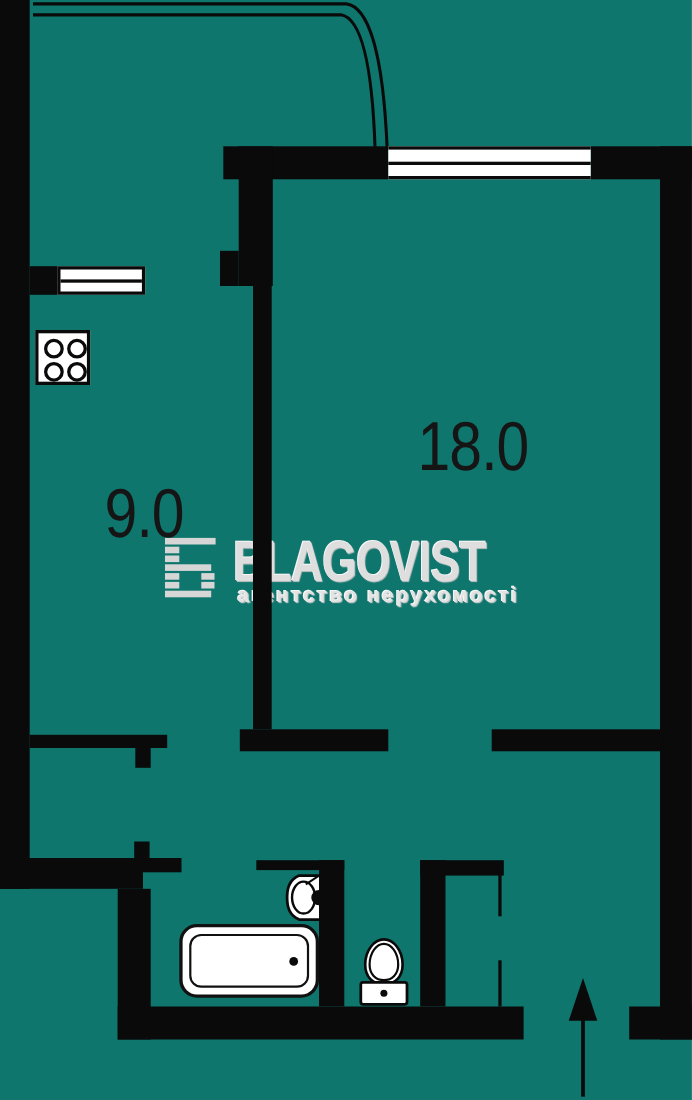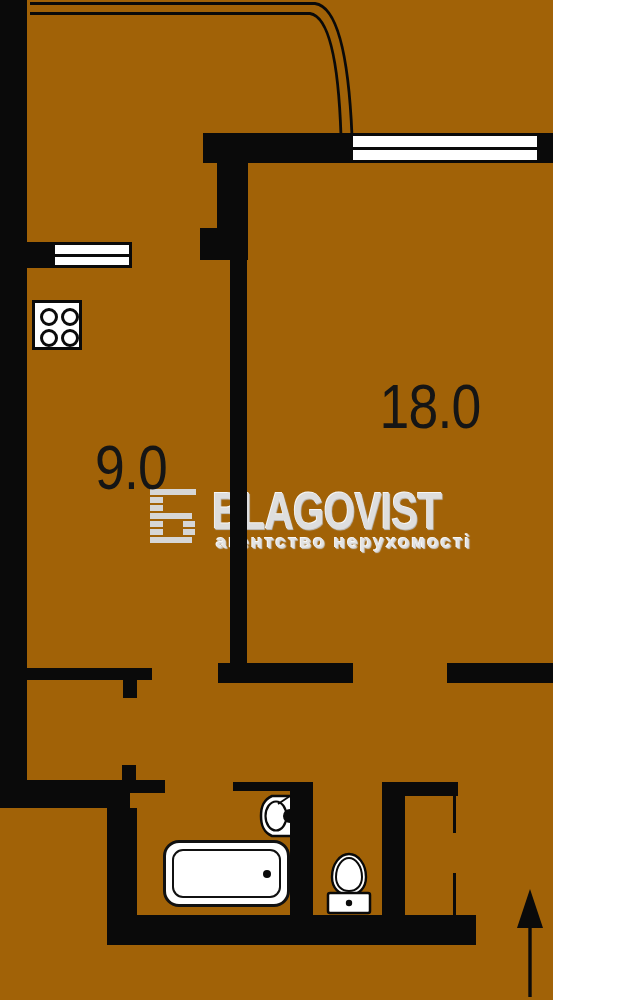--- a/index.html
+++ b/index.html
@@ -1,17 +1,17 @@
 <!DOCTYPE html>
 <html><head>
 <meta charset="utf-8">
 <style>
   html,body{margin:0;padding:0;background:#ffffff;}
   #plan{
-    position:relative;width:553px;height:1000px;background:#a16207;
+    position:relative;width:629px;height:1000px;background:#0f766e;
     overflow:hidden;font-family:"Liberation Sans",sans-serif;
   }
   .wall{position:absolute;background:#0a0a0a;z-index:2;}
   .thinline{position:absolute;background:#0a0a0a;z-index:2;}
   .window{position:absolute;background:#ffffff;z-index:3;box-sizing:border-box;}
   .window .mid{position:absolute;left:0;right:0;height:3px;background:#0a0a0a;}
   #window-living{left:353px;top:133px;width:184px;height:30px;
     border-top:3px solid #0a0a0a;border-bottom:3px solid #0a0a0a;}
   #window-living .mid{top:11px;}
   #window-kitchen{left:52px;top:242px;width:80px;height:26px;border:3px solid #0a0a0a;}

